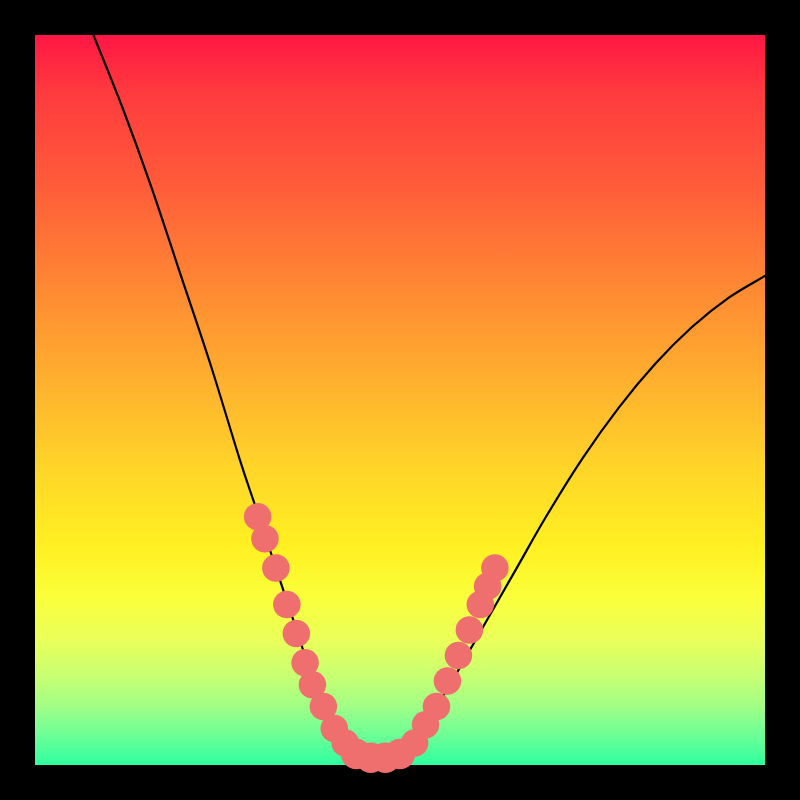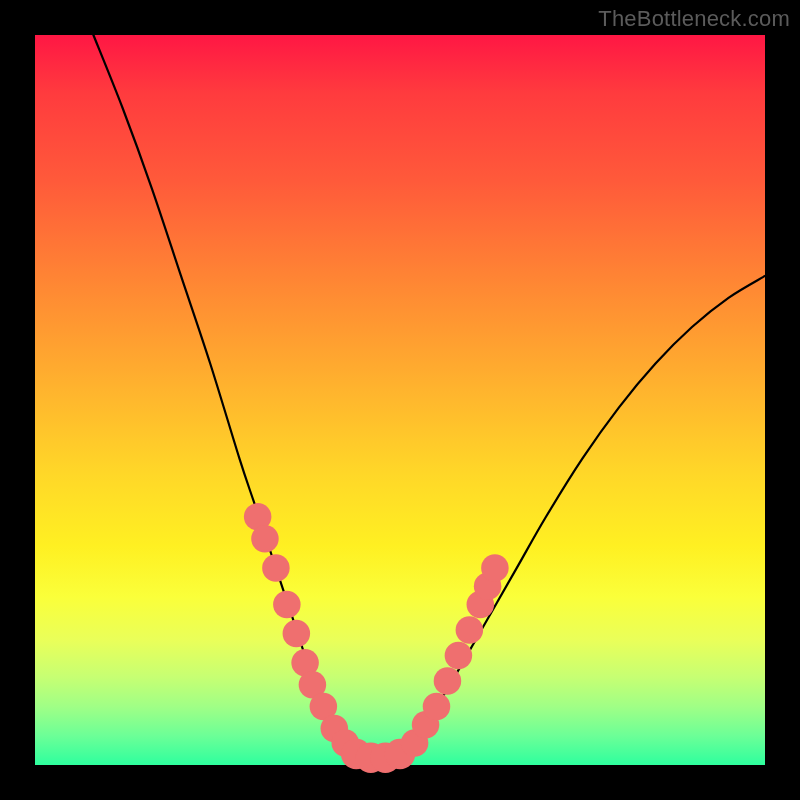--- a/index.html
+++ b/index.html
@@ -57,21 +57,20 @@
     top: 0;
     width: 730px;
     height: 730px;
     overflow: visible;
   }
 </style>
 </head>
 <body>
 
 <div class="frame">
-  <div class="watermark">TheBottleneck.com</div>
   <div class="plot-area">
     <svg class="curve" viewBox="0 0 730 730">
       <path id="curve-path" fill="none" stroke-width="2.2" stroke-linecap="round" stroke-linejoin="round" d="M 58.4 0 C 63.266666666666666 12.166666666666666, 77.86666666666666 47.45, 87.6 73 C 97.33333333333333 98.55, 107.06666666666666 125.31666666666662, 116.8 153.29999999999995 C 126.53333333333333 181.28333333333327, 136.26666666666668 211.7, 146 240.89999999999998 C 155.73333333333332 270.09999999999997, 165.46666666666664 298.08333333333326, 175.2 328.49999999999994 C 184.93333333333334 358.91666666666663, 197.1 400.28333333333336, 204.4 423.40000000000003 C 211.70000000000002 446.5166666666667, 214.13333333333333 452.6, 219 467.2 C 223.86666666666667 481.79999999999995, 228.73333333333332 496.4, 233.6 511 C 238.46666666666667 525.6, 243.33333333333334 540.1999999999999, 248.20000000000002 554.8 C 253.0666666666667 569.4, 257.93333333333334 584, 262.8 598.6 C 267.6666666666667 613.2, 272.5333333333333 630.2333333333333, 277.4 642.4 C 282.26666666666665 654.5666666666666, 287.1333333333333 661.8666666666667, 292 671.6 C 296.8666666666667 681.3333333333334, 301.7333333333333 693.5, 306.59999999999997 700.8 C 311.46666666666664 708.0999999999999, 316.3333333333333 711.75, 321.2 715.4 C 326.06666666666666 719.05, 330.93333333333334 721.4833333333333, 335.8 722.7 C 340.6666666666667 723.9166666666667, 345.5333333333333 723.9166666666667, 350.4 722.7 C 355.26666666666665 721.4833333333333, 360.1333333333333 719.05, 365 715.4 C 369.8666666666667 711.75, 373.51666666666665 708.0999999999999, 379.6 700.8 C 385.6833333333334 693.5, 394.20000000000005 682.55, 401.50000000000006 671.6 C 408.80000000000007 660.6500000000001, 414.8833333333333 649.7, 423.4 635.1 C 431.91666666666663 620.5, 442.8666666666667 601.0333333333333, 452.6 584 C 462.33333333333337 566.9666666666667, 472.0666666666667 549.9333333333333, 481.8 532.9 C 491.5333333333333 515.8666666666667, 500.04999999999995 500.04999999999995, 510.99999999999994 481.79999999999995 C 521.9499999999999 463.54999999999995, 535.3333333333334 441.65000000000003, 547.5 423.40000000000003 C 559.6666666666666 405.15000000000003, 571.8333333333334 388.1166666666667, 584 372.3 C 596.1666666666666 356.48333333333335, 608.3333333333334 341.88333333333327, 620.5 328.49999999999994 C 632.6666666666666 315.1166666666666, 644.8333333333334 302.95, 657 292 C 669.1666666666666 281.05, 681.3333333333334 271.31666666666666, 693.5 262.8 C 705.6666666666666 254.28333333333333, 723.9166666666666 244.54999999999998, 730 240.89999999999998" stroke="#000000"></path>
       <g id="marker-group">
           <circle cx="222.65" cy="481.79999999999995" r="13.76" fill="#ef6f6f"></circle>
           <circle cx="229.95" cy="503.7" r="13.76" fill="#ef6f6f"></circle>
           <circle cx="240.9" cy="532.9" r="13.76" fill="#ef6f6f"></circle>
           <circle cx="251.85" cy="569.4" r="13.76" fill="#ef6f6f"></circle>
           <circle cx="261.34" cy="598.6" r="13.76" fill="#ef6f6f"></circle>
           <circle cx="270.1" cy="627.8" r="13.76" fill="#ef6f6f"></circle>

